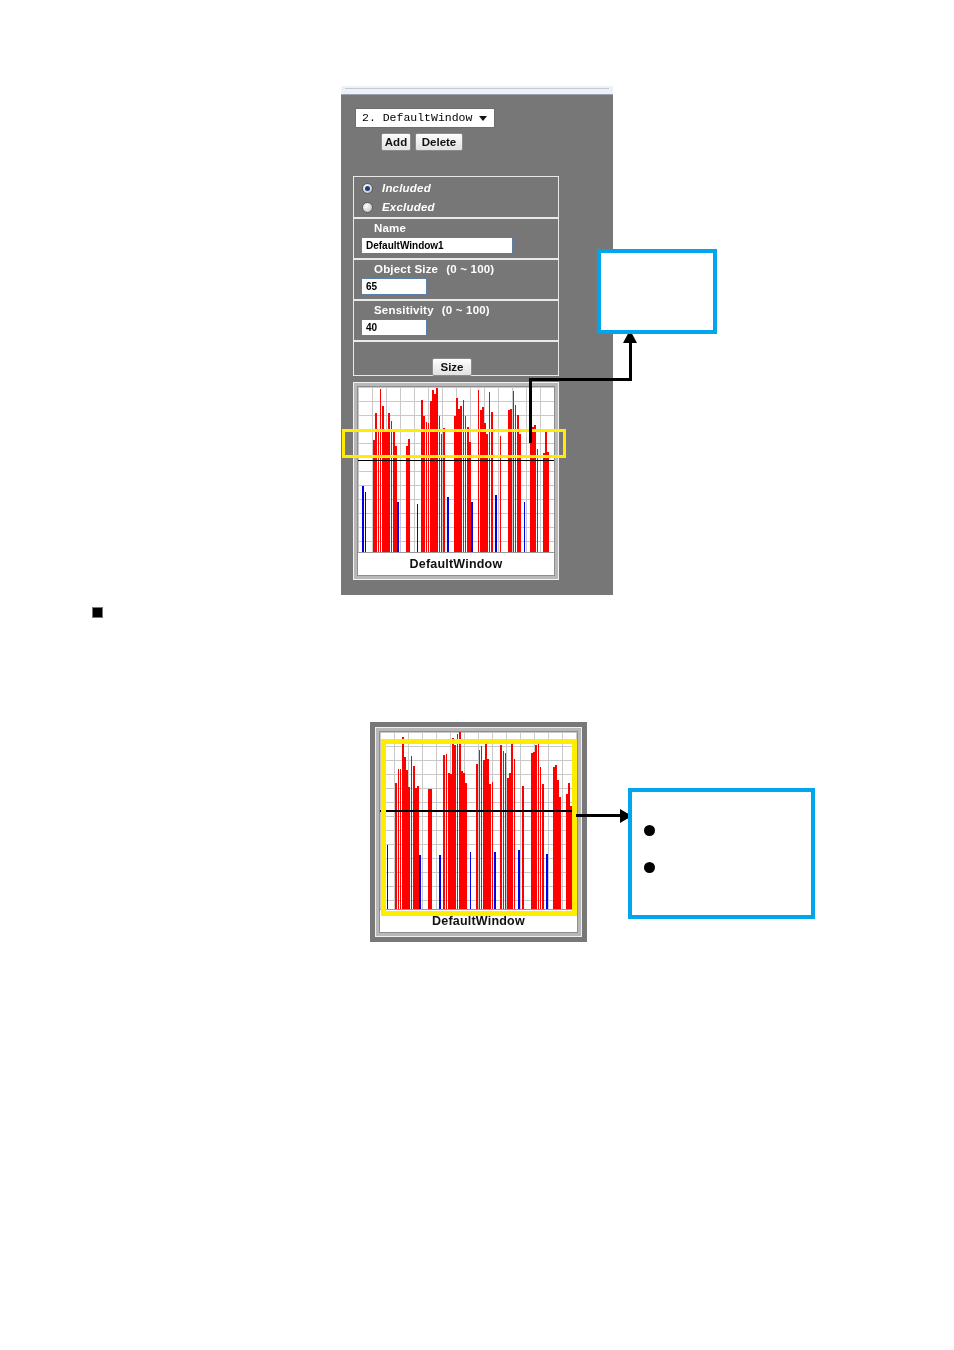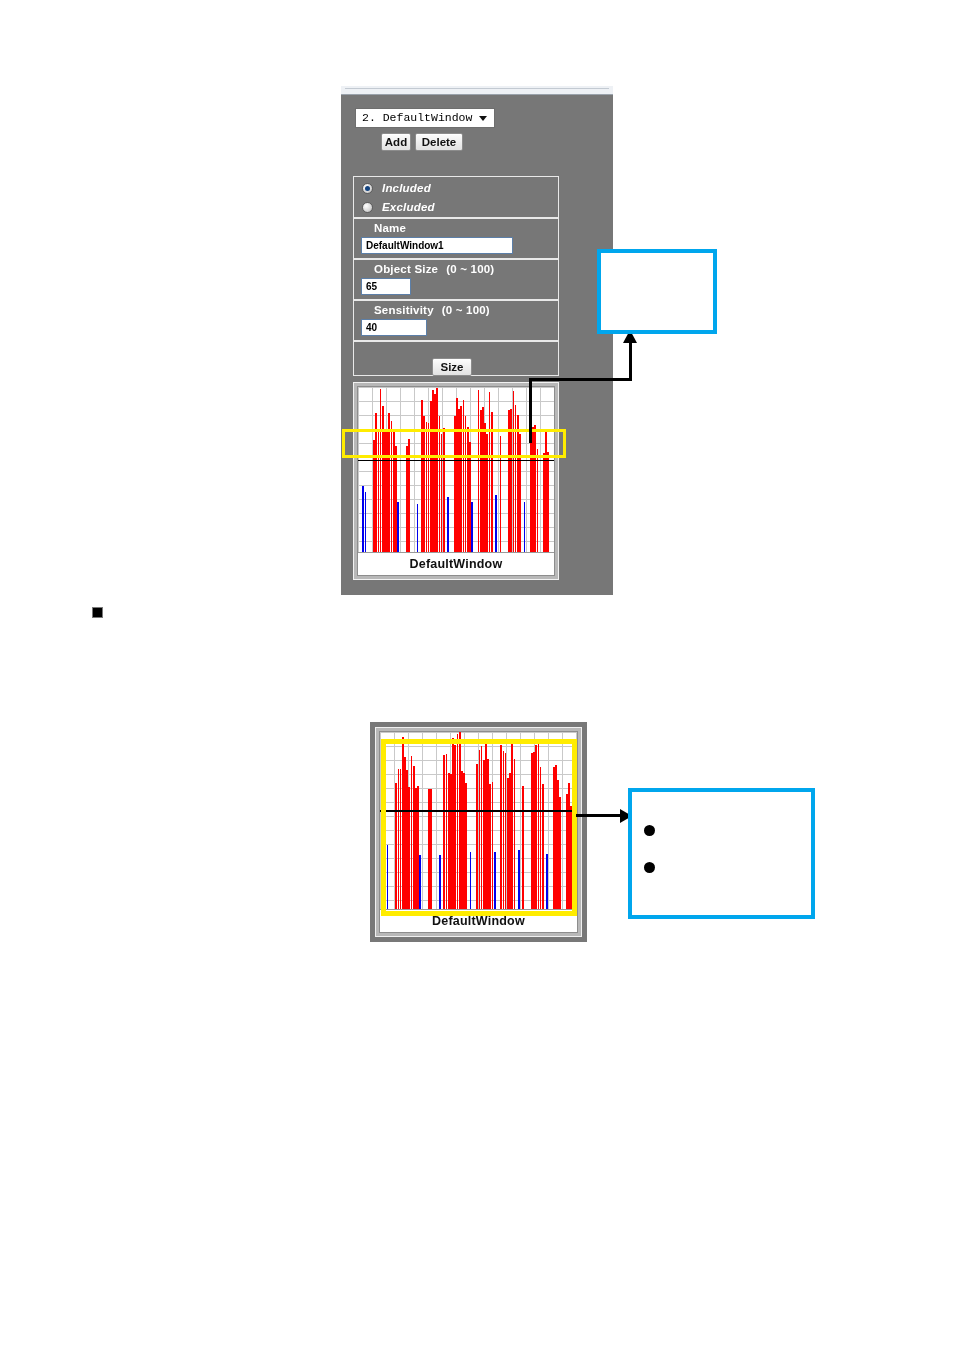--- a/index.html
+++ b/index.html
@@ -79,21 +79,21 @@
     letter-spacing:.2px;white-space:nowrap;
   }
   .fieldrange{font-weight:bold;color:#ffffff;margin-left:8px;}
   .textinput{
     position:absolute;left:7px;top:18px;height:17px;
     background:#ffffff;border:1px solid #5c7fa8;
     font-size:10px;font-weight:bold;color:#000;line-height:16px;
     padding-left:4px;box-sizing:border-box;
   }
   #name-input{width:152px;}
-  #objsize-input{width:50px;}
+  #objsize-input{width:66px;}
   #sens-input{width:66px;}
 
   
   #chart1-frame{
     position:absolute;left:12px;top:296px;width:206px;height:198px;
     background:#b8b8b8;border:1px solid #f2f2f2;box-sizing:border-box;
     padding:3px;
   }
   #chart1-inner{
     position:relative;width:100%;height:100%;

